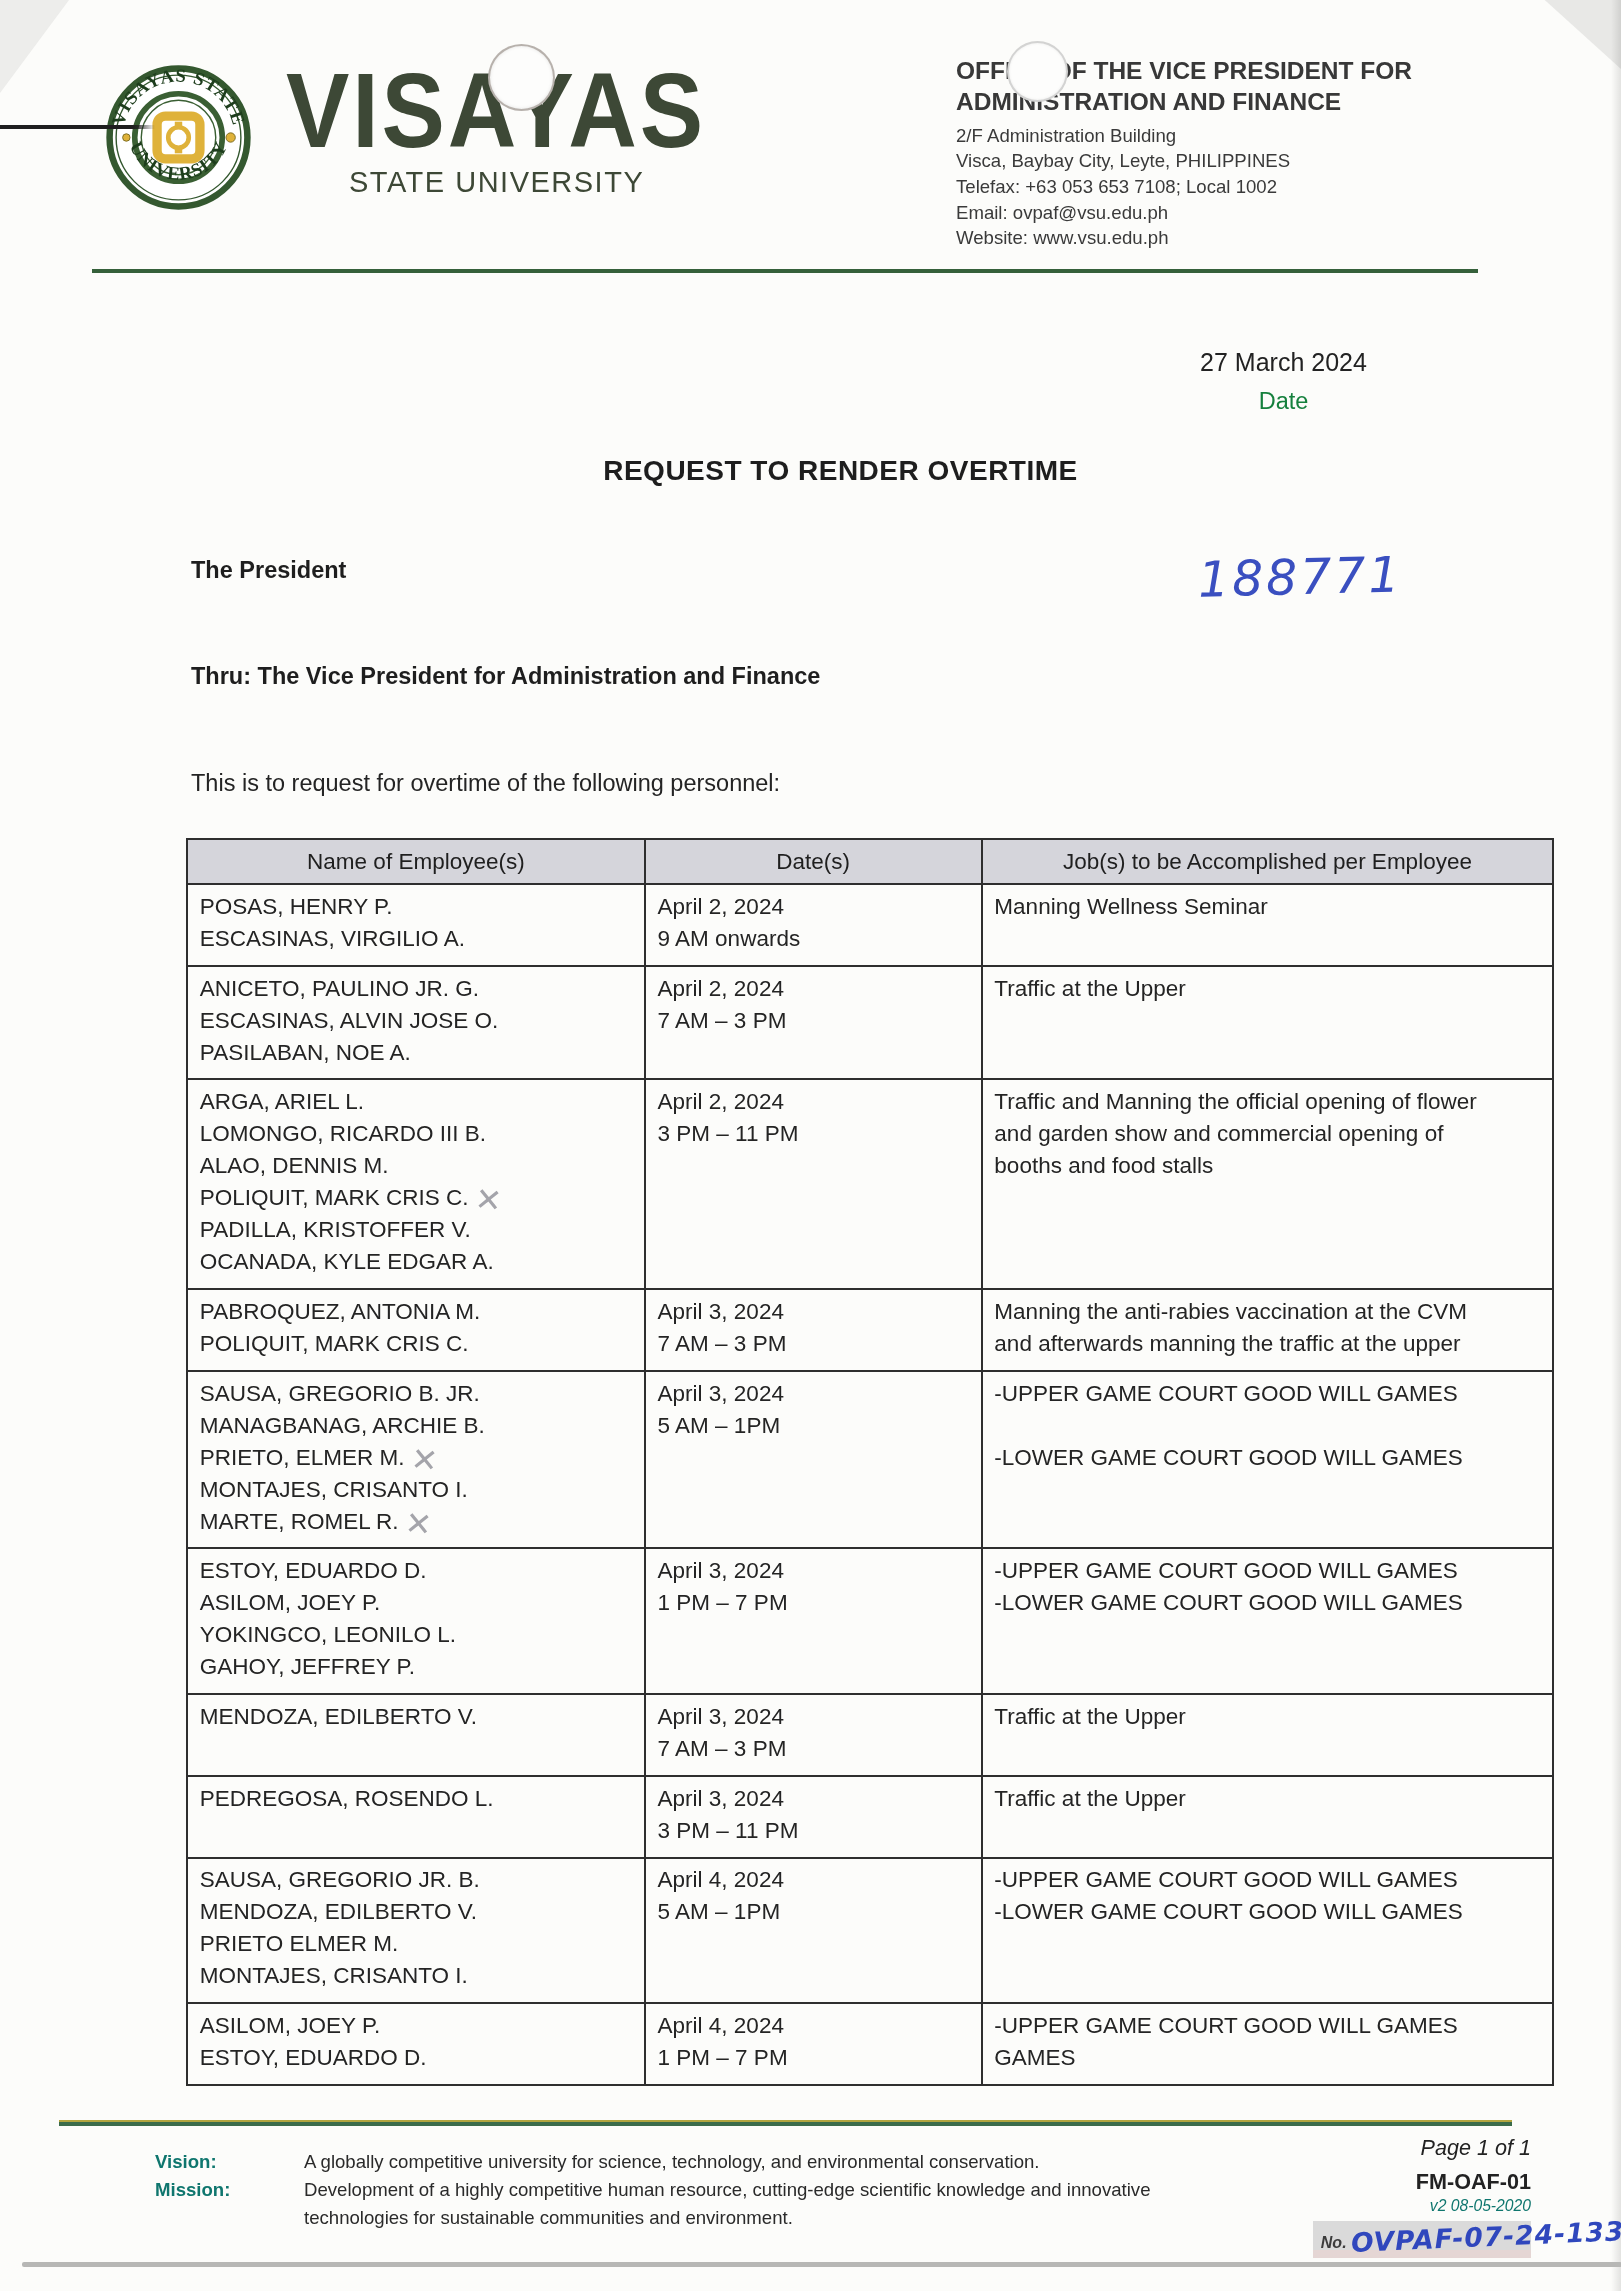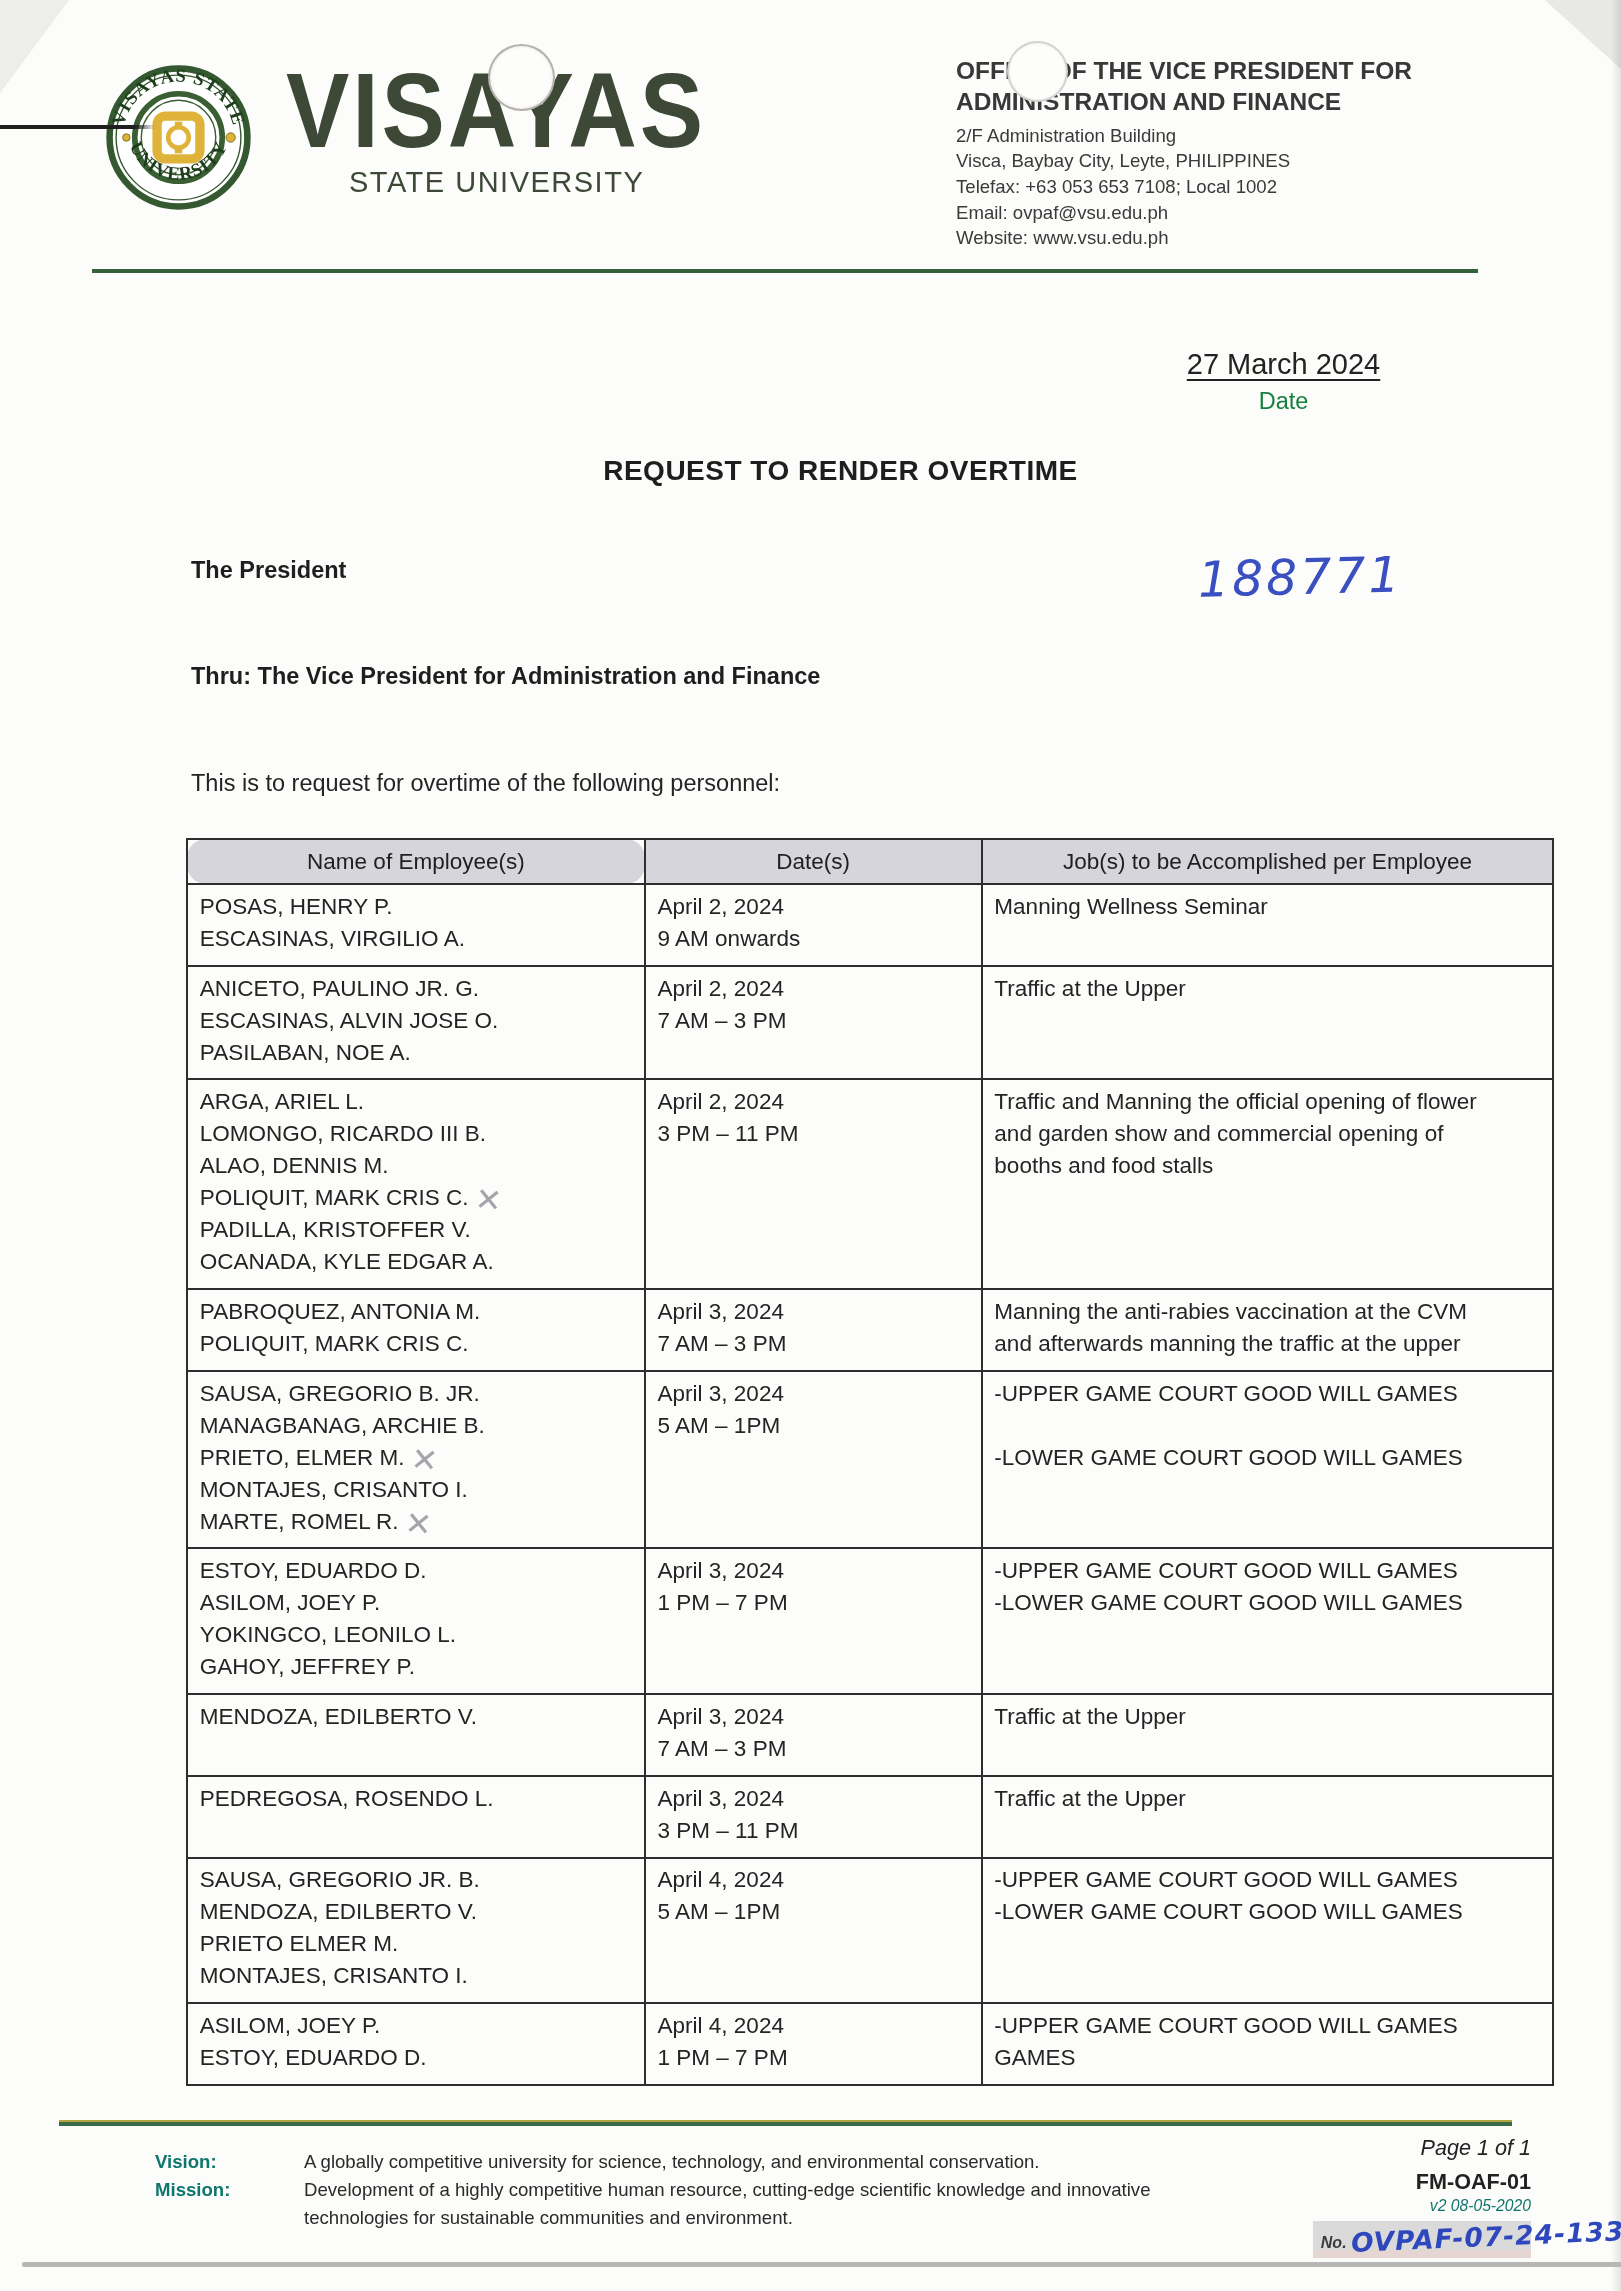--- a/index.html
+++ b/index.html
@@ -36,39 +36,39 @@
     line-height:1;transform:scaleY(1.12);transform-origin:left top;display:block;}
   .wordmark .small{
     display:block;margin:13.7px 0 0 63px;font-size:29px;color:#3d4836;
     letter-spacing:1.5px;font-weight:400;}
   .office{position:absolute;left:956px;top:55px;width:549px;z-index:2;}
   .office .office-name{font-size:24.5px;font-weight:bold;color:#383838;line-height:1.28;width:510px;}
   .office .contact{margin-top:4.9px;font-size:18.6px;color:#3a3a3a;line-height:1.38;}
   .green-rule{position:absolute;left:92px;top:269px;width:1386px;height:3.9px;background:#35603a;z-index:2;}
   
   .date-value{position:absolute;left:1161px;top:348px;width:245px;text-align:center;
-    font-size:29px;color:#222;text-decoration:underline;text-underline-offset:4.9px;}
+    font-size:25px;color:#222;text-underline-offset:4.9px;}
   .date-label{position:absolute;left:1161px;top:388px;width:245px;text-align:center;
     font-size:23.5px;color:#15803d;}
   .doc-title{position:absolute;left:419px;top:455px;width:843px;text-align:center;
     font-size:28px;font-weight:bold;letter-spacing:0.5px;color:#1e1e1e;}
   .addressee{position:absolute;left:191px;top:557px;font-size:23.5px;font-weight:bold;color:#1e1e1e;}
   .thru-line{position:absolute;left:191px;top:663px;font-size:23.5px;font-weight:bold;color:#1e1e1e;}
   .intro-line{position:absolute;left:191px;top:770px;font-size:23.5px;color:#242424;}
   .hand-number{position:absolute;left:1198px;top:549px;font-size:49px;color:#3a4fc0;
     font-style:italic;letter-spacing:2.9px;transform:rotate(-1.5deg);
     font-family:"DejaVu Sans",sans-serif;z-index:3;}
   
   table.ot{position:absolute;left:186px;top:838px;width:1325px;border-collapse:collapse;
     table-layout:fixed;z-index:2;}
   table.ot th,table.ot td{border:2px solid #2e2e2e;}
   table.ot th{
     background:#d5d5db;font-size:22.5px;font-weight:400;color:#1f1f1f;
     height:43px;text-align:center;padding:0 5.9px;}
-  table.ot th:nth-child(1){width:444px;border-radius:19px;}
+  table.ot th:nth-child(1){width:444px;}
   table.ot th:nth-child(2){width:323px;}
   table.ot th:nth-child(3){width:558px;}
   table.ot thead th{border-bottom-width:2.9px;}
   table.ot td{vertical-align:top;padding:5.9px 11.8px 9.8px 11.8px;font-size:22.5px;color:#242424;}
   table.ot td.col-jobs{padding-right:59px;}
   .name-line{line-height:32px;white-space:nowrap;}
   .cell-line{line-height:32px;}
   .xmark{display:inline-block;color:#a4a4aa;font-size:32px;line-height:0;
     margin-left:6.9px;transform:translateY(5.9px) rotate(6deg);font-weight:300;}
   

